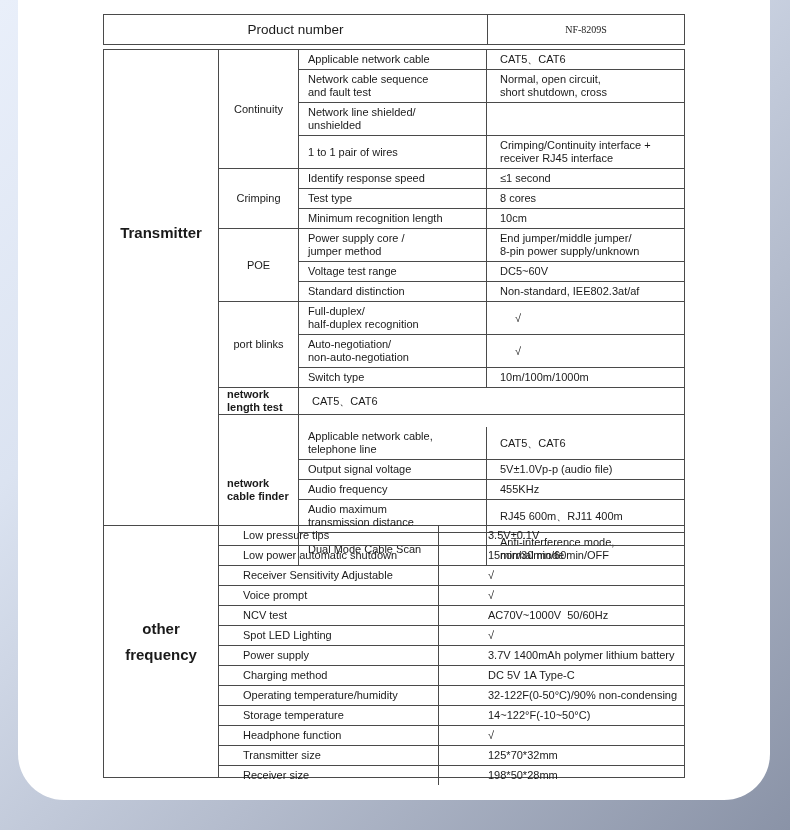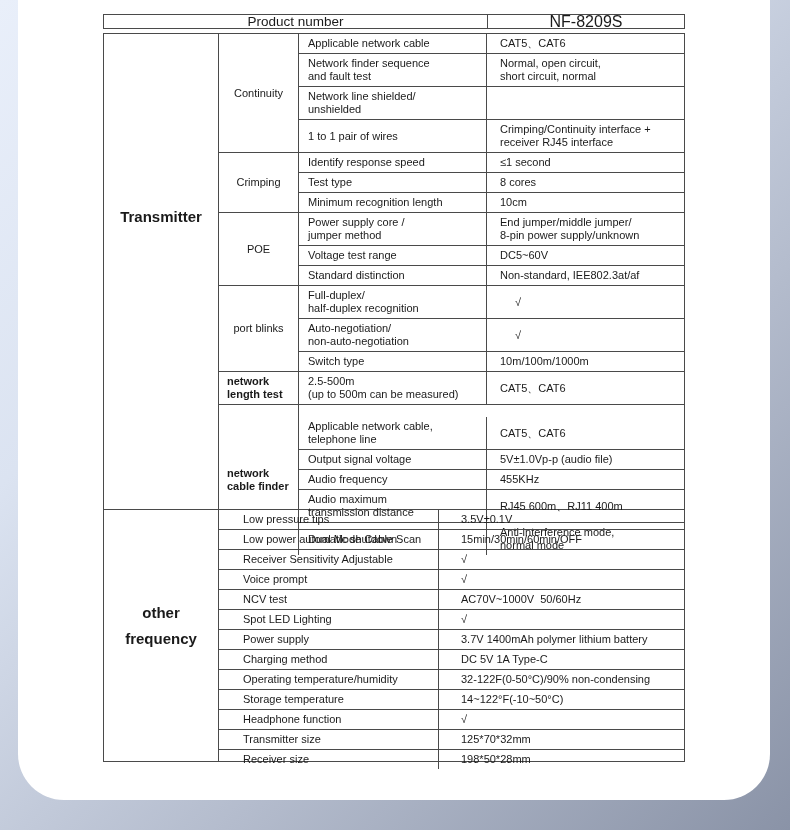--- a/index.html
+++ b/index.html
@@ -12,27 +12,27 @@
   .card {
     position:absolute; left:18px; right:20px; top:0; bottom:30px;
     background:#ffffff;
     border-radius:0 0 46px 46px;
   }
   .spec {
     position:absolute; left:85px; top:14px; width:582px;
     color:#1a1a1a; font-size:11px; line-height:13px;
   }
   
-  .hdr { display:flex; border:1px solid #4a4a4a; height:15px; margin-bottom:4px; }
+  .hdr { display:flex; border:1px solid #4a4a4a; height:31px; margin-bottom:4px; }
   .hdr-label {
     width:384px; border-right:1px solid #4a4a4a;
     display:flex; align-items:center; justify-content:center;
     font-size:13.5px;
   }
-  .hdr-value { flex:1; display:flex; align-items:center; justify-content:center; font-size:16px; }
+  .hdr-value { flex:1; display:flex; align-items:center; justify-content:center; font-size:10px;font-family:Liberation Serif, serif; }
   
   .section { display:flex; border:1px solid #4a4a4a; }
   .section.transmitter { height:477px; }
   .section.other { height:253px; margin-top:-1px; }
   .sec-label {
     width:115px; border-right:1px solid #4a4a4a;
     display:flex; align-items:center; justify-content:center;
     font-weight:bold; font-size:15px; white-space:pre-line; text-align:center;
     line-height:26px;
   }
@@ -57,21 +57,21 @@
     white-space:pre-line; padding:3px 5px 3px 9px;
   }
   .t-row .cell-name { width:188px; }
   .cell-value {
     flex:1; display:flex; align-items:center;
     white-space:pre-line; padding:3px 5px 3px 13px;
   }
   .t-row .cell-value.check { padding-left:28px; }
   
   .o-rows { flex:1; display:flex; flex-direction:column; }
-  .o-row { display:flex; flex:1; border-top:1px solid #4a4a4a; }
+  .o-row { display:flex; flex:1; border-top:1px solid #4a4a4a;gap:27px; }
   .o-row:first-child { border-top:none; }
   .o-row .cell-name { width:220px; padding-left:24px; }
   .o-row .cell-value { padding-left:22px; }
 </style>
 </head>
 <body>
 
 <div class="card">
   <div class="spec">
 
@@ -86,24 +86,24 @@
       </div>
       <div class="t-groups">
           <div class="t-group" style="flex: 7 1 0px;">
             <div class="group-label">Continuity</div>
             <div class="t-rows">
               <div class="t-row" style="flex: 1 1 auto;">
                 <div class="cell-name">Applicable network cable</div>
                 <div class="cell-value">CAT5、CAT6</div>
               </div>
               <div class="t-row" style="flex: 2 1 auto;">
-                <div class="cell-name">Network finder sequence
+                <div class="cell-name">Network cable sequence
 and fault test</div>
                 <div class="cell-value">Normal, open circuit,
-short circuit, normal</div>
+short shutdown, cross</div>
               </div>
               <div class="t-row" style="flex: 2 1 auto;">
                 <div class="cell-name">Network line shielded/
 unshielded</div>
               </div>
               <div class="t-row" style="flex: 2 1 auto;">
                 <div class="cell-name">1 to 1 pair of wires</div>
                 <div class="cell-value">Crimping/Continuity interface +
 receiver RJ45 interface</div>
               </div>
@@ -162,22 +162,20 @@
                 <div class="cell-name">Switch type</div>
                 <div class="cell-value">10m/100m/1000m</div>
               </div>
             </div>
           </div>
           <div class="t-group" style="flex: 2 1 0px;">
             <div class="group-label ml">network
 length test</div>
             <div class="t-rows">
               <div class="t-row" style="flex: 2 1 auto;">
-                <div class="cell-name">2.5-500m
-(up to 500m can be measured)</div>
                 <div class="cell-value">CAT5、CAT6</div>
               </div>
             </div>
           </div>
           <div class="t-group" style="flex: 8 1 0px;">
             <div class="group-label ml">network
 cable finder</div>
             <div class="t-rows">
               <div class="t-row" style="flex: 2 1 auto; margin-top: 12px;">
                 <div class="cell-name">Applicable network cable,

